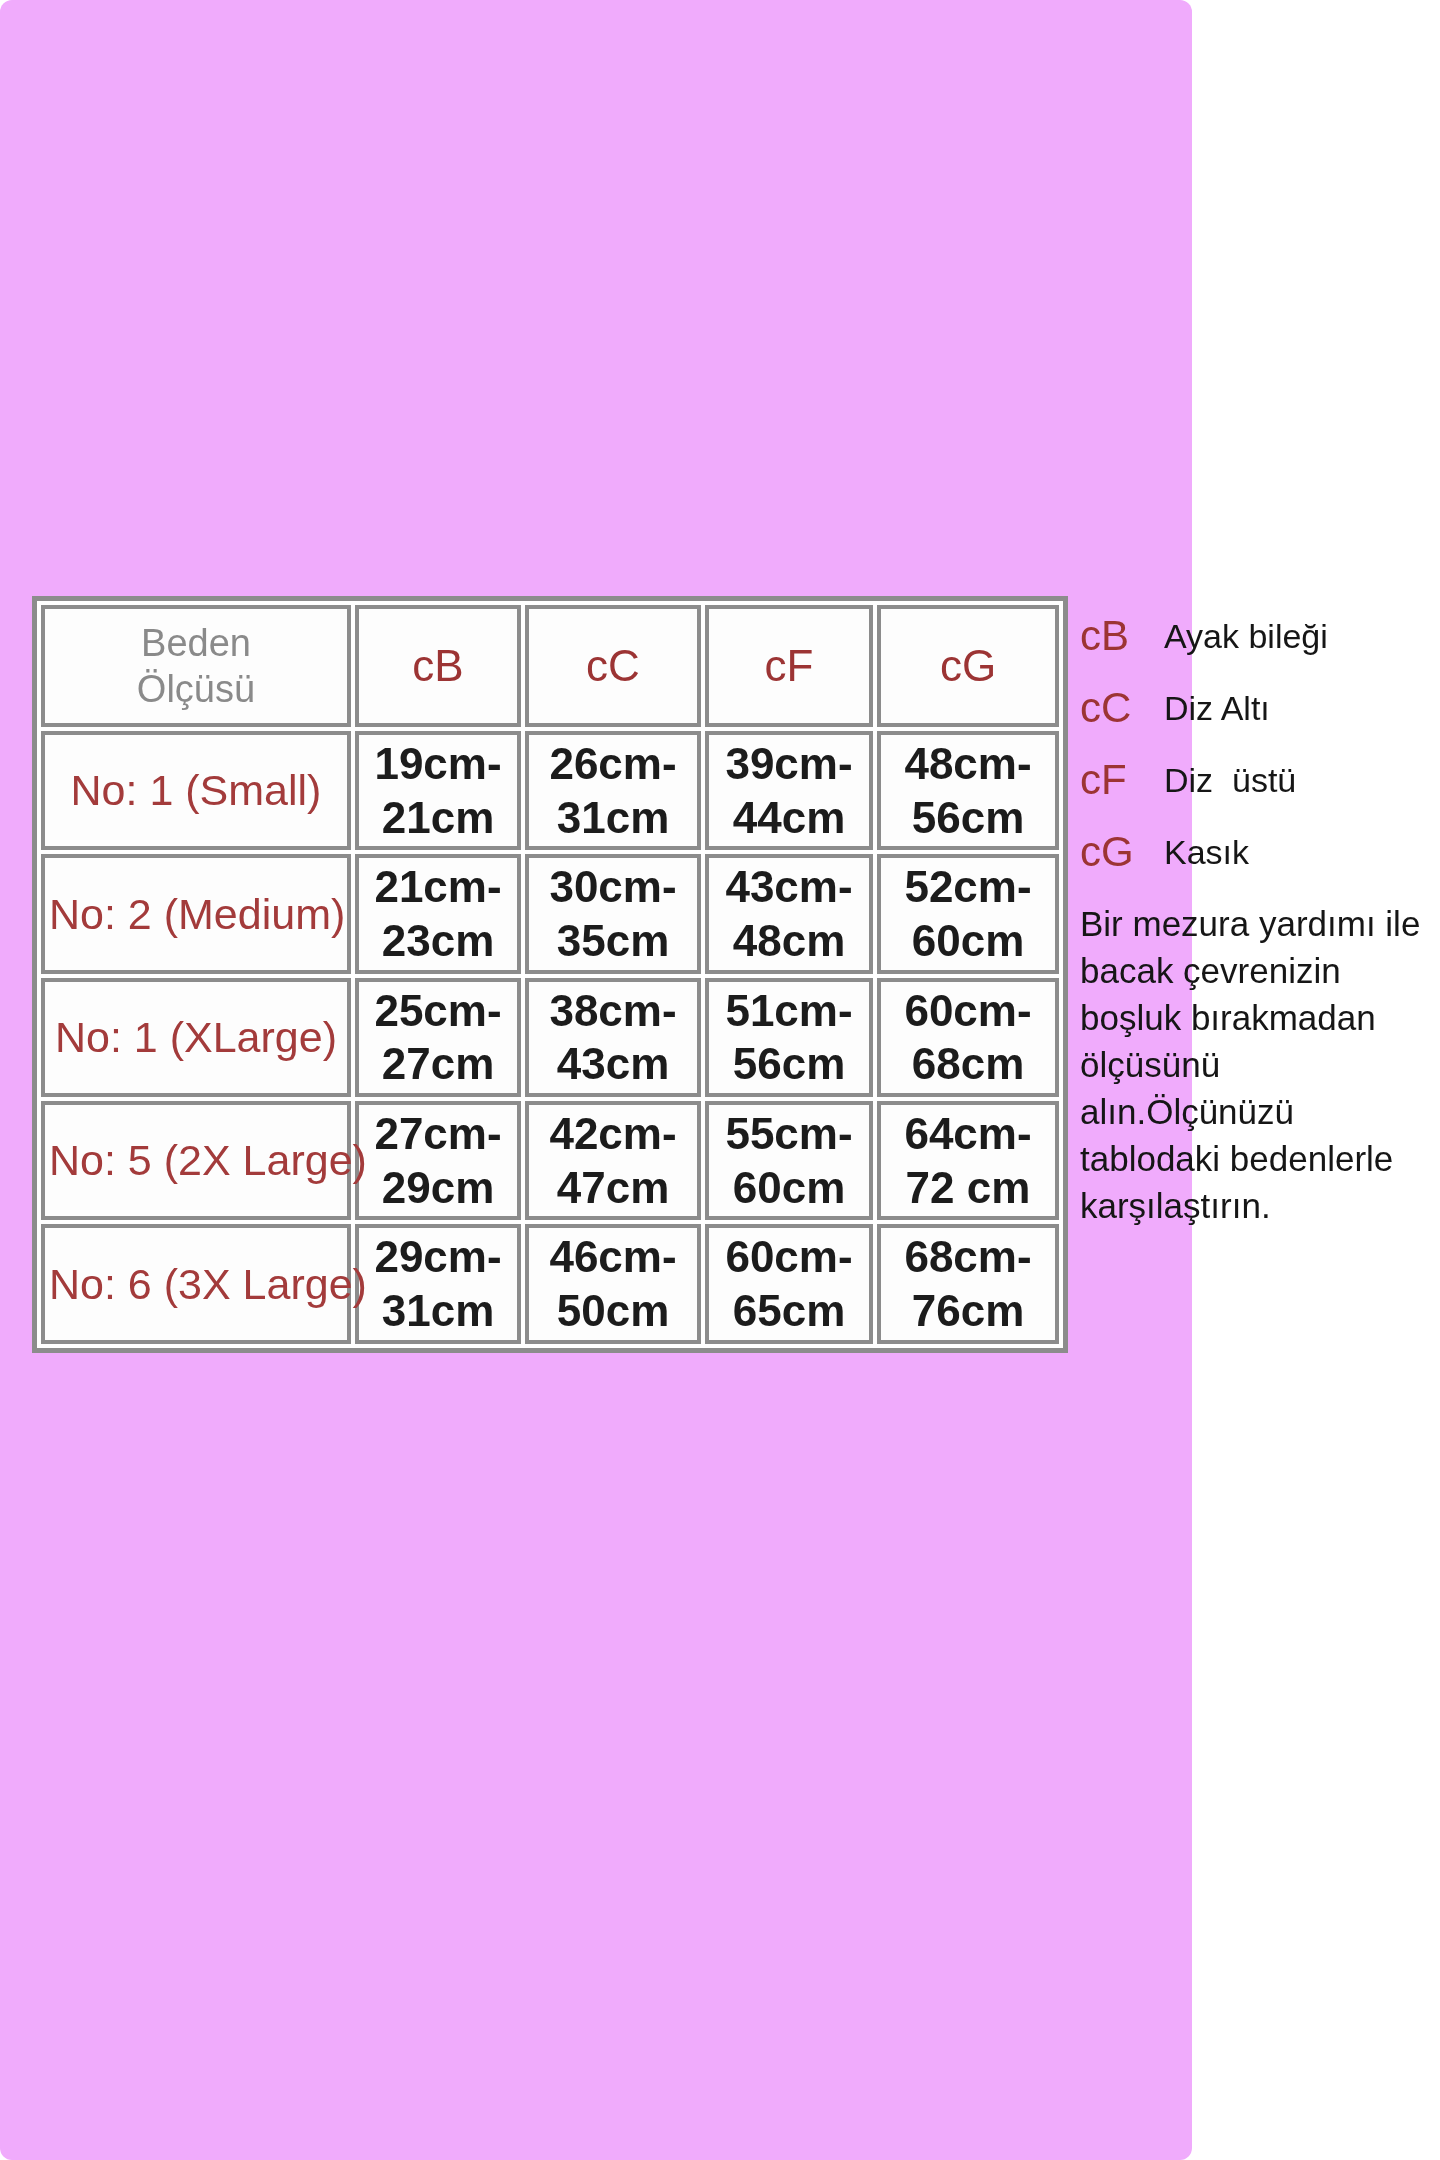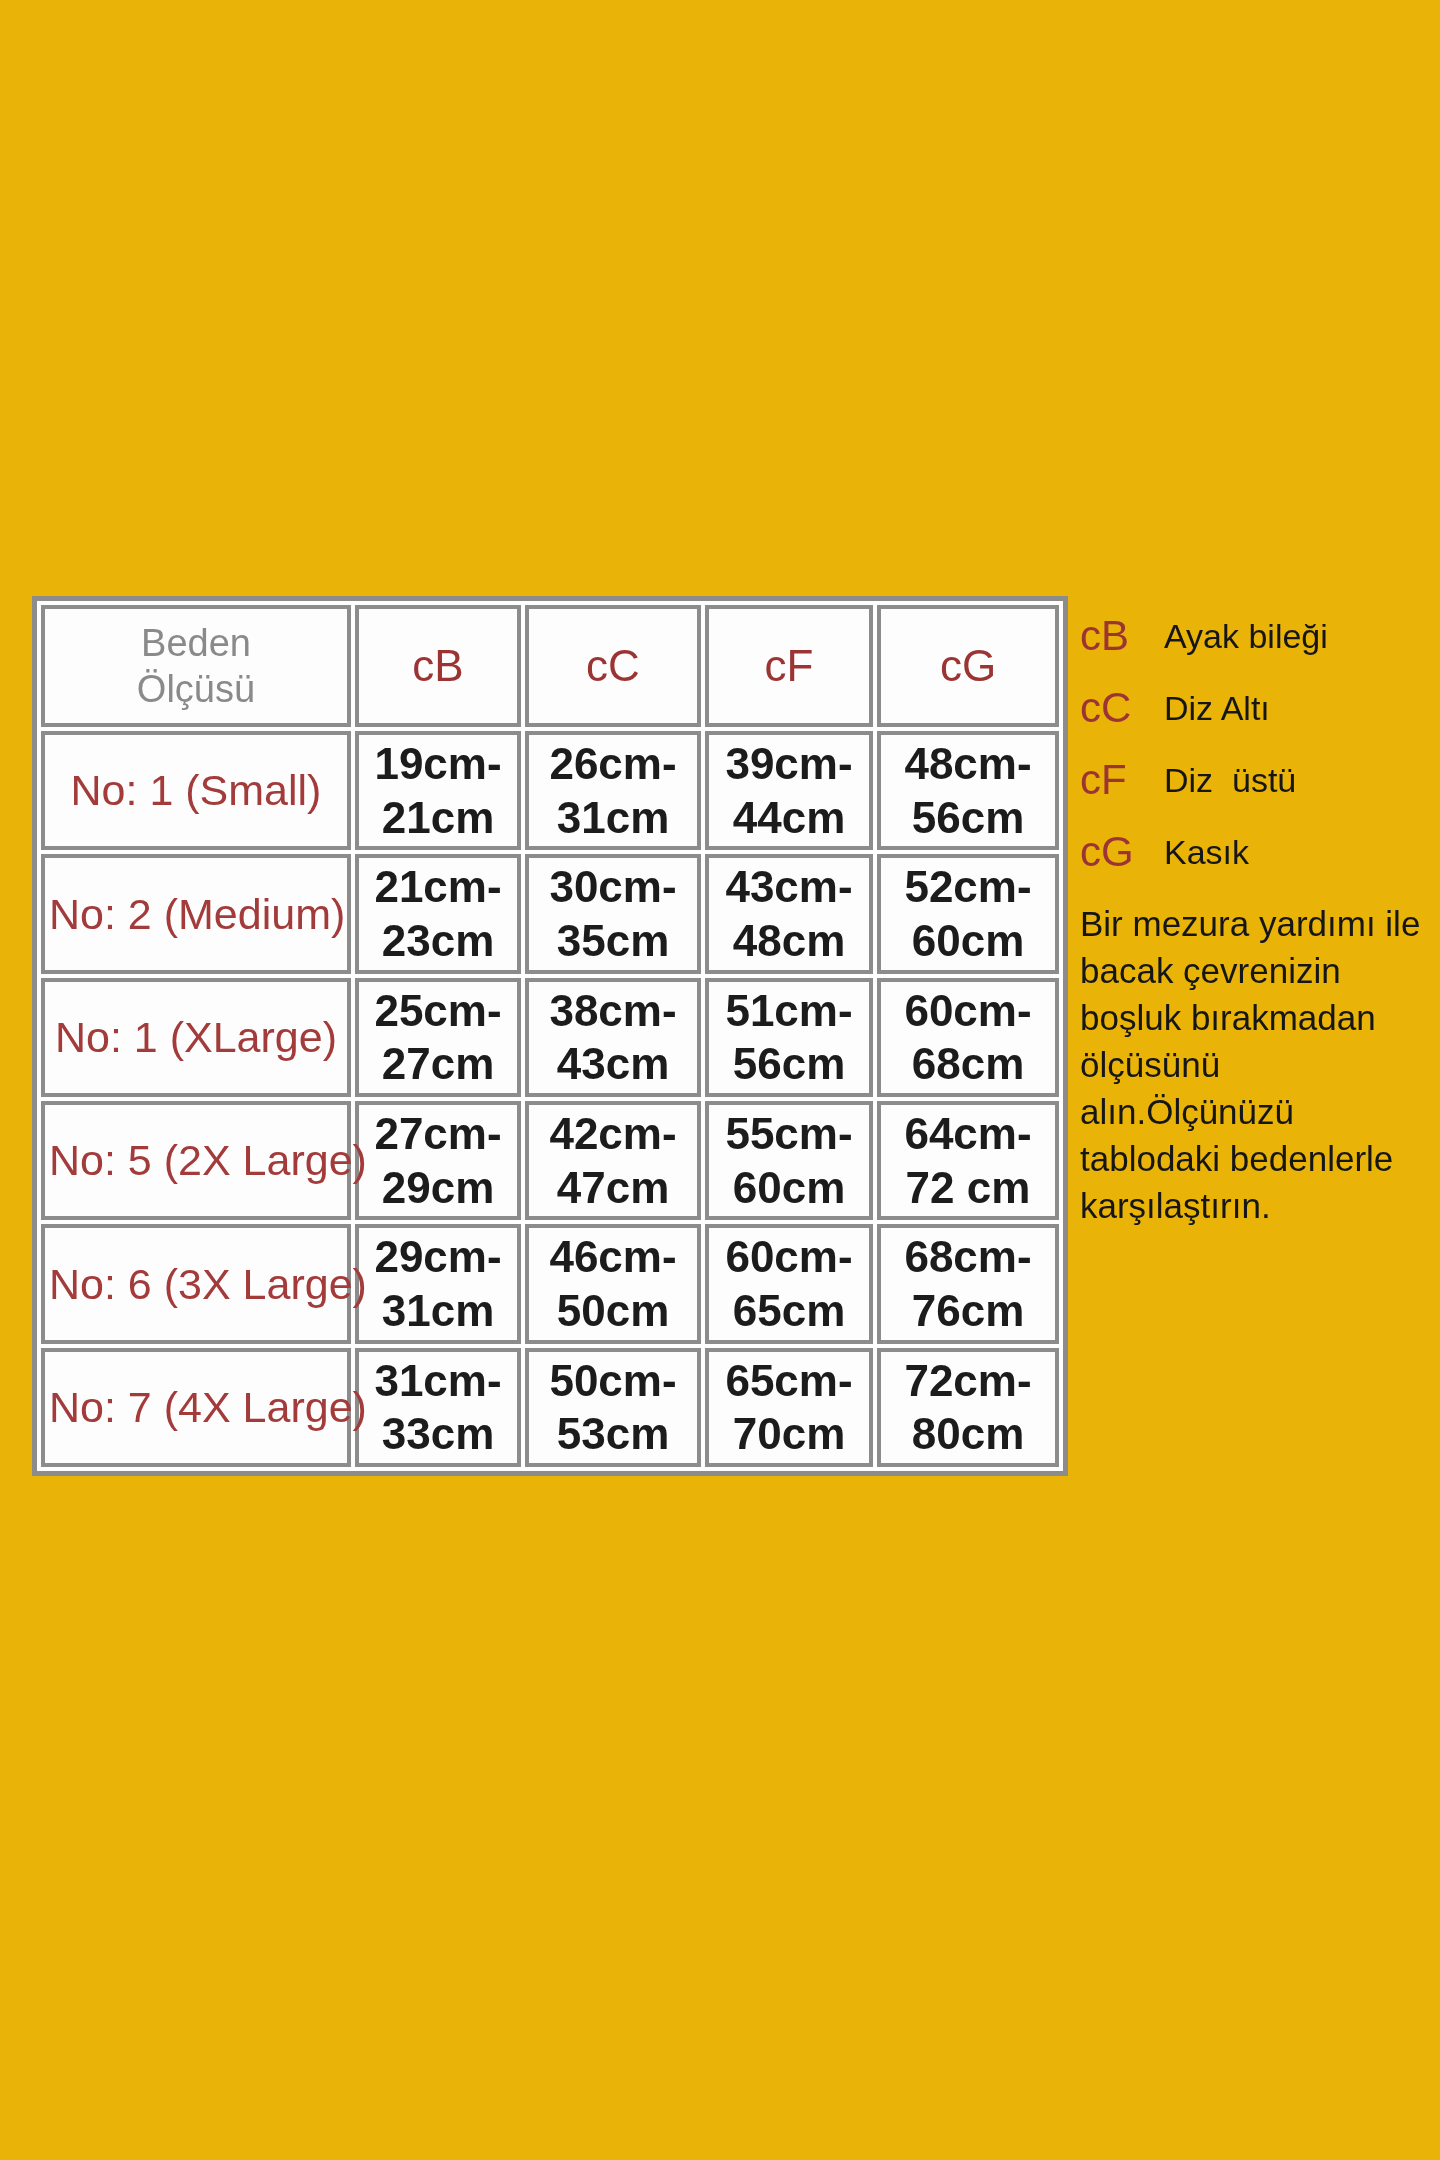--- a/index.html
+++ b/index.html
@@ -3,21 +3,21 @@
 <meta charset="utf-8">
 <style>
   * { margin: 0; padding: 0; box-sizing: border-box; }
   html, body {
     width: 1440px; height: 2160px;
     background: #ffffff;
     font-family: "Liberation Sans", sans-serif;
     overflow: hidden;
     position: relative;
   }
-  .page { position: relative; width: 1440px; height: 2160px; background: #eab308; }
+  .page { position: relative; width: 1192px; height: 2160px; background: #f0abfc; border-radius: 12px; }
 
   
   .table-wrap { position: absolute; left: 32px; top: 596px; }
   table.size-chart {
     border-collapse: separate;
     border-spacing: 4px;
     border: 5px solid #8c8c8c;
     background: #ffffff;
     table-layout: fixed;
     width: 1022px;
@@ -158,31 +158,20 @@
           <td class="size-label">No: 6 (3X Large)</td>
           <td class="cell-value">29cm-
 31cm</td>
           <td class="cell-value">46cm-
 50cm</td>
           <td class="cell-value">60cm-
 65cm</td>
           <td class="cell-value">68cm-
 76cm</td>
         </tr>
-        <tr class="data-row">
-          <td class="size-label">No: 7 (4X Large)</td>
-          <td class="cell-value">31cm-
-33cm</td>
-          <td class="cell-value">50cm-
-53cm</td>
-          <td class="cell-value">65cm-
-70cm</td>
-          <td class="cell-value">72cm-
-80cm</td>
-        </tr>
       </tbody>
     </table>
   </div>
 
   <div class="side-panel">
     <div class="legend-item">
       <span class="legend-code">cB</span>
       <span class="legend-label">Ayak bileği</span>
     </div>
     <div class="legend-item">

